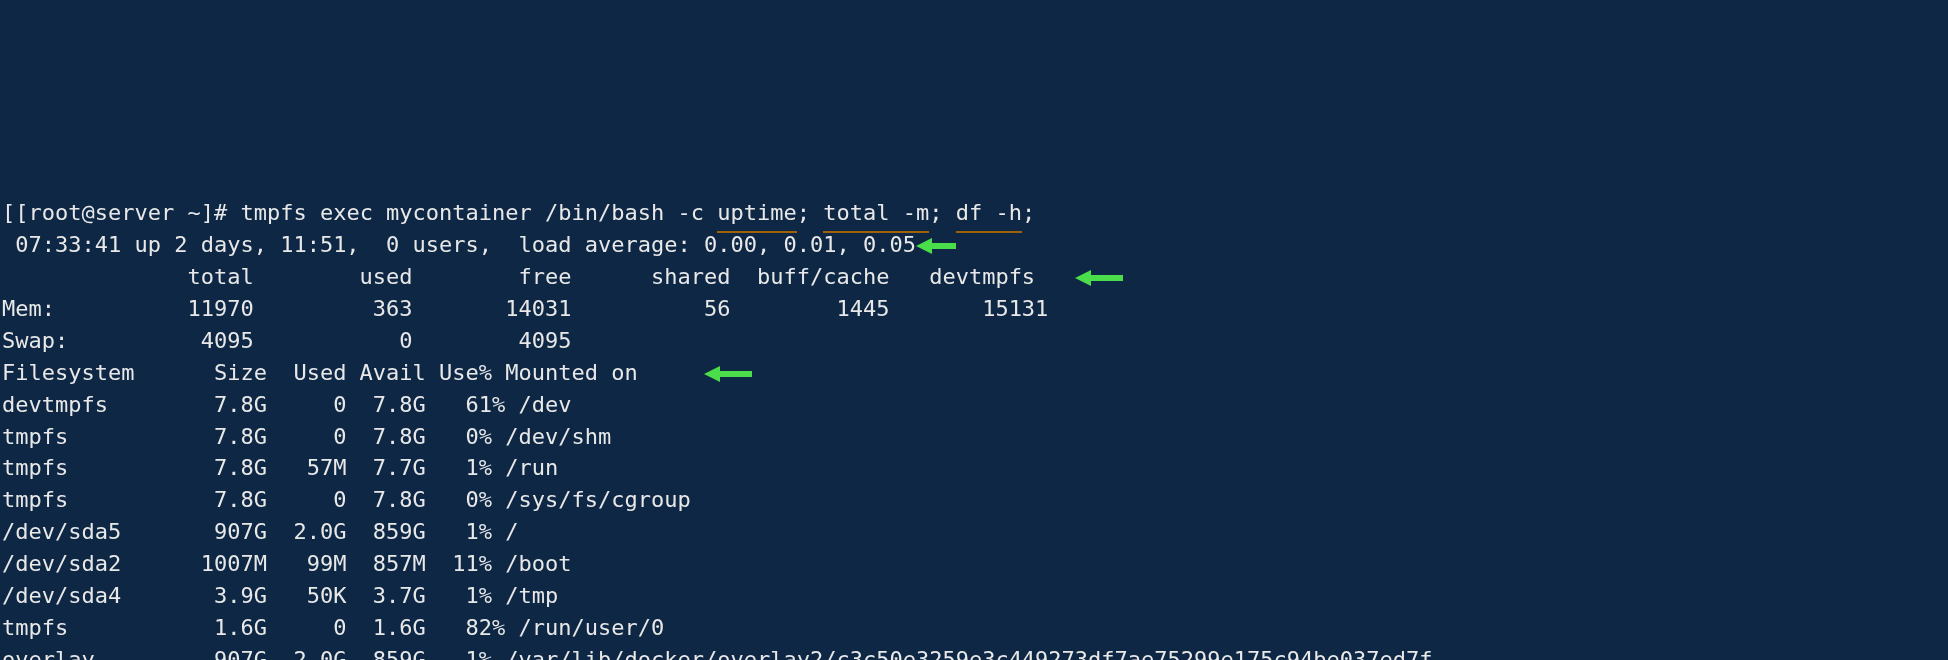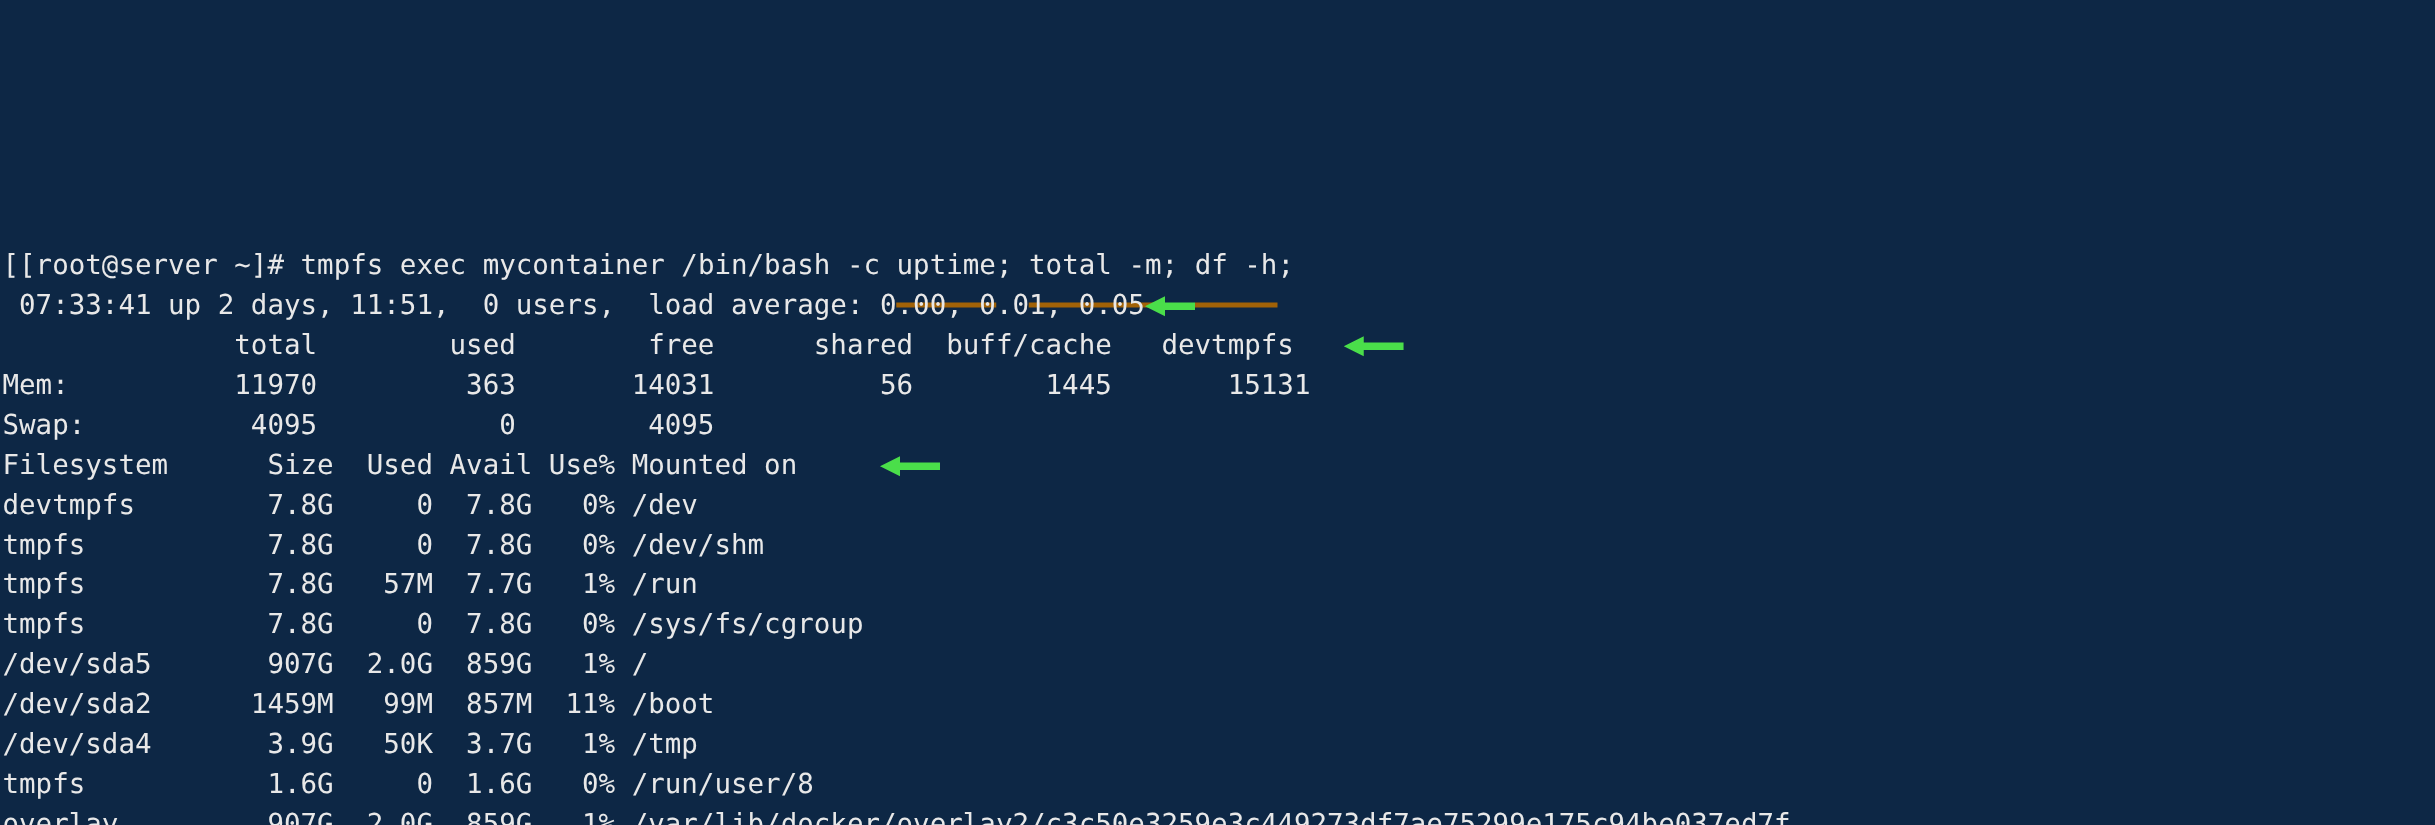--- a/index.html
+++ b/index.html
@@ -12,22 +12,22 @@
     line-height: 1.45;
     white-space: pre;
     overflow-x: hidden;
     width: 1948px;
     height: 660px;
   }
   .term {
     padding: 6px 0 0 2px;
   }
   .underline-red {
-    border-bottom: 4px solid #a16207;
-    padding-bottom: 17px;
+    border-bottom: 2px solid #a16207;
+    padding-bottom: 6px;
   }
   .arrow {
     display: inline-block;
     vertical-align: middle;
   }
   .arrow svg { display: block; }
 </style>
 </head>
 <body>
 
@@ -39,26 +39,26 @@
         <polygon points="0,10 16,2 16,7 40,7 40,13 16,13 16,18" fill="#4ade4a"></polygon>
       </svg></span>
 <span>              total        used        free      shared  buff/cache   devtmpfs</span>   <span class="arrow"><svg width="48" height="20">
         <polygon points="0,10 16,2 16,7 48,7 48,13 16,13 16,18" fill="#4ade4a"></polygon>
       </svg></span>
 <span>Mem:          11970         363       14031          56        1445       15131</span>
 <span>Swap:          4095           0        4095</span>
 <span>Filesystem      Size  Used Avail Use% Mounted on</span>     <span class="arrow"><svg width="48" height="20">
         <polygon points="0,10 16,2 16,7 48,7 48,13 16,13 16,18" fill="#4ade4a"></polygon>
       </svg></span>
-<span>devtmpfs        7.8G     0  7.8G   0% /dev</span>
+<span>devtmpfs        7.8G     0  7.8G   61% /dev</span>
 <span>tmpfs           7.8G     0  7.8G   0% /dev/shm</span>
 <span>tmpfs           7.8G   57M  7.7G   1% /run</span>
 <span>tmpfs           7.8G     0  7.8G   0% /sys/fs/cgroup</span>
 <span>/dev/sda5       907G  2.0G  859G   1% /</span>
-<span>/dev/sda2      1459M   99M  857M  11% /boot</span>
+<span>/dev/sda2      1007M   99M  857M  11% /boot</span>
 <span>/dev/sda4       3.9G   50K  3.7G   1% /tmp</span>
-<span>tmpfs           1.6G     0  1.6G   0% /run/user/8</span>
+<span>tmpfs           1.6G     0  1.6G   82% /run/user/0</span>
 <span>overlay         907G  2.0G  859G   1% /var/lib/docker/overlay2/c3c50e3259e3c449273df7ae75299e175c94be037ed7f</span>
 
 </div>
 
 
 
 
 </body></html>

